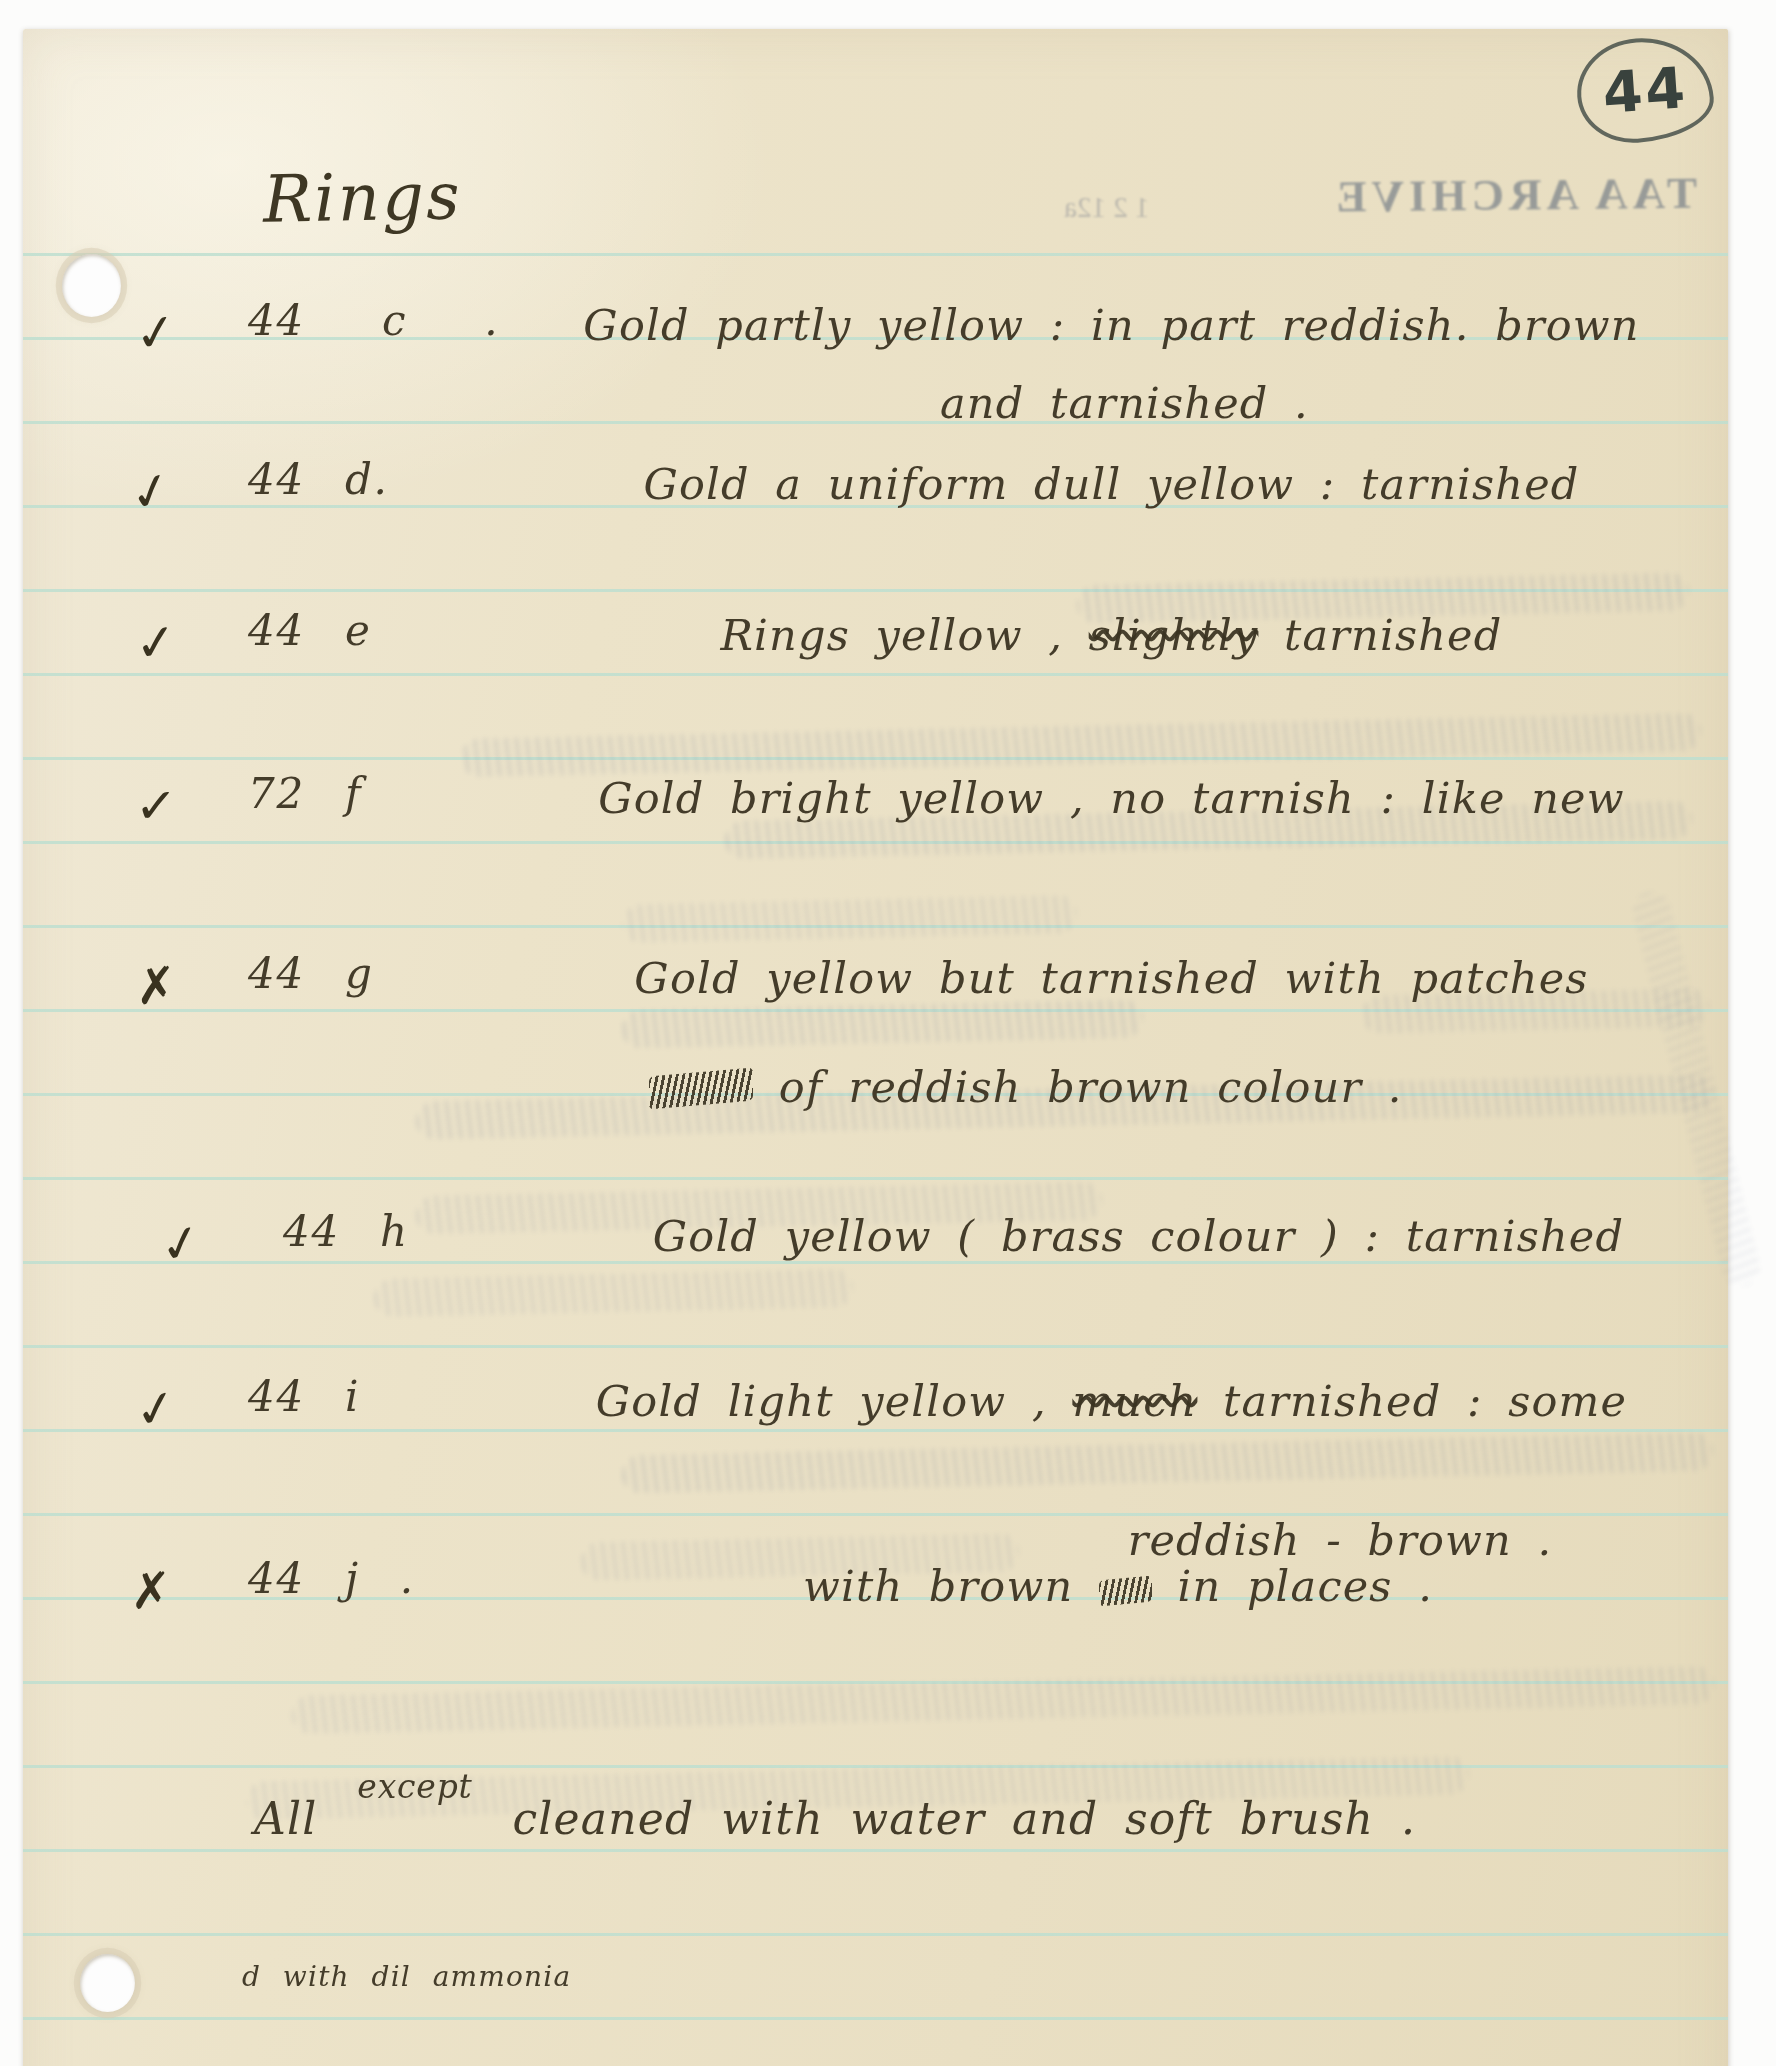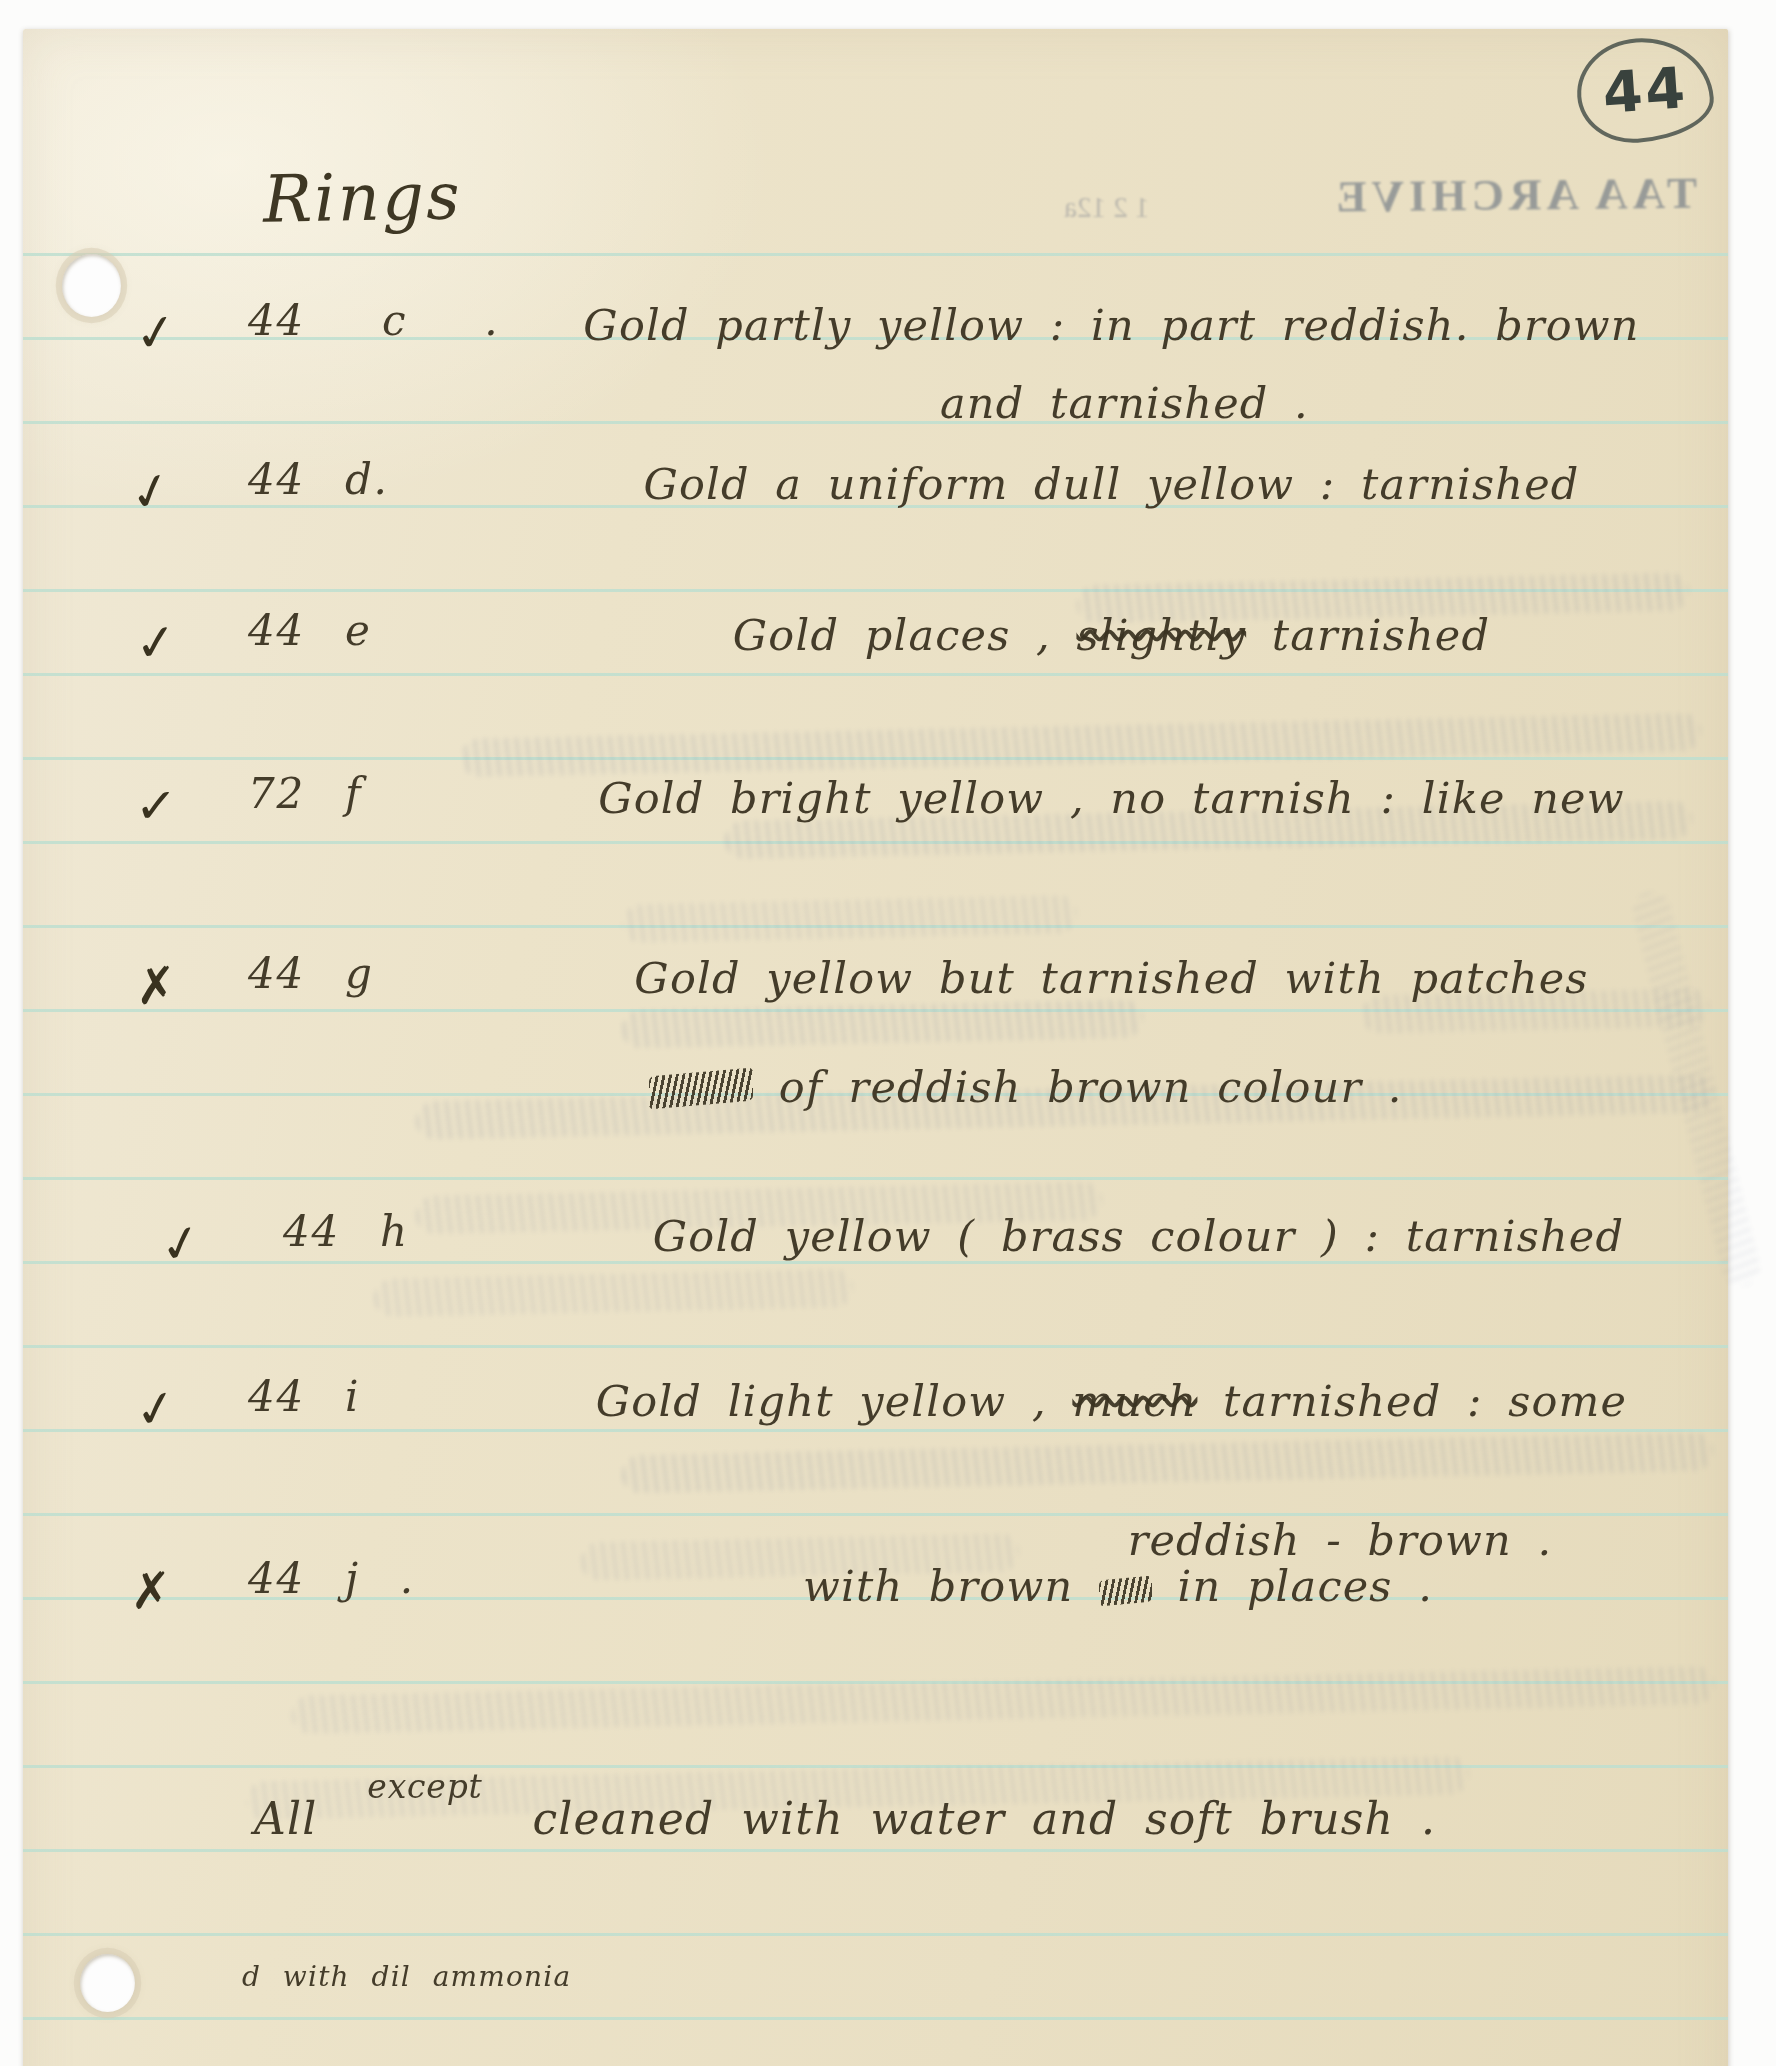--- a/index.html
+++ b/index.html
@@ -69,21 +69,21 @@
   .e1 .l2{margin-left:26px;margin-top:-5px;}
   .e5 .l2{margin-left:-171px;margin-top:26px;}
   .e7 .l2{margin-left:457px;margin-top:56px;}
   .e8 .l2{margin-left:13px;margin-top:3.3px;}
   
   .struckwrap{position:relative;display:inline-block;font-style:italic;}
   .strike{text-decoration:line-through;text-decoration-style:wavy;
           text-decoration-thickness:4.1px;text-decoration-color:rgba(58,50,33,.92);}
   .above{position:absolute;left:22%;top:-40px;font-size:32px;letter-spacing:0.8px;
          color:#443c2a;}
-  .ins{position:relative;top:-36px;font-size:33px;margin:0 23px;letter-spacing:0.8px;}
+  .ins{position:relative;top:-36px;font-size:33px;margin:0 13px;letter-spacing:0.8px;}
   .scribble{display:inline-block;vertical-align:-2.5px;border-radius:5px;
             background:repeating-linear-gradient(102deg,rgba(52,45,28,.88) 0 2.9px,rgba(52,45,28,0) 2.9px 6.6px);
             transform:skewY(-5deg);}
   .scribble-wide{width:104px;height:33px;}
   .scribble-small{width:53px;height:26px;}
   
   #footer-lines{position:absolute;inset:0;}
   .fline{position:absolute;font-style:italic;font-size:44px;color:#443c2a;
          letter-spacing:1.2px;word-spacing:11.6px;white-space:nowrap;}
   .f1{left:231px;top:1764px;}
@@ -155,21 +155,21 @@
           <span class="mark">✓</span>
           <span class="label">44 d.</span>
           <div class="text">
             <div class="tline l1"><span>Gold a uniform dull yellow : tarnished</span></div>
           </div>
         </div>
         <div class="entry e3">
           <span class="mark">✓</span>
           <span class="label">44 e</span>
           <div class="text">
-            <div class="tline l1"><span>Gold places , </span><span class="struckwrap"><span class="strike">slightly</span></span><span> tarnished</span></div>
+            <div class="tline l1"><span>Rings yellow , </span><span class="struckwrap"><span class="strike">slightly</span></span><span> tarnished</span></div>
           </div>
         </div>
         <div class="entry e4">
           <span class="mark">✓</span>
           <span class="label">72 f</span>
           <div class="text">
             <div class="tline l1"><span>Gold bright yellow , no tarnish : like new</span></div>
           </div>
         </div>
         <div class="entry e5">

